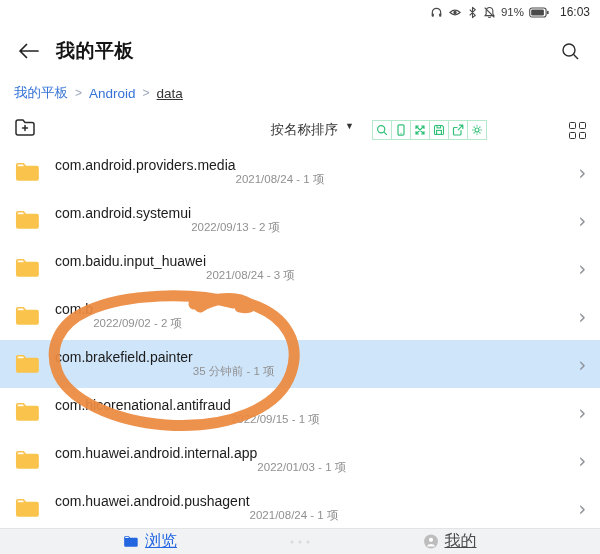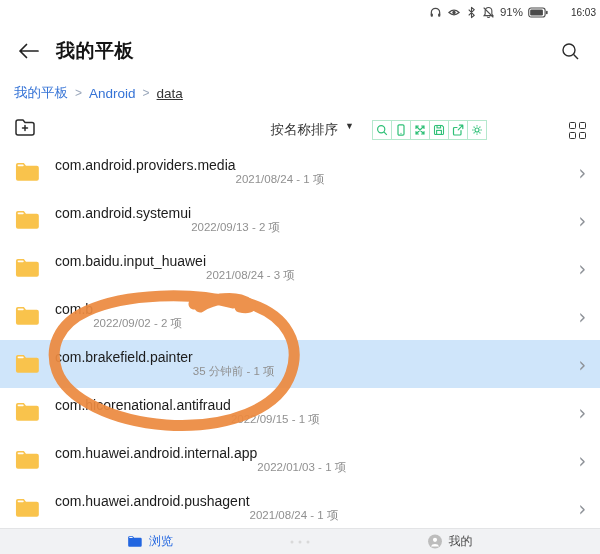--- a/index.html
+++ b/index.html
@@ -2,25 +2,25 @@
 <html><head>
 <meta charset="utf-8">
 <style>
   * { margin:0; padding:0; box-sizing:border-box; }
   html,body { width:600px; height:554px; overflow:hidden; background:#fff;
     font-family:"Liberation Sans","DejaVu Sans",sans-serif; }
   .screen { position:relative; width:600px; height:554px; background:#fff; }
 
   
   .status-bar { position:absolute; top:0; left:0; right:0; height:24px;
-    display:flex; align-items:center; justify-content:flex-end; padding-right:4px; gap:5px;
+    display:flex; align-items:center; justify-content:flex-end; padding-right:10px; gap:5px;
     color:#4a4a4a; font-size:12px; }
   .status-bar svg { display:block; }
   .st-text { color:#3c3c3c; font-size:11.5px; }
-  .st-time { color:#2e2e2e; font-size:10px; margin-left:18px; }
+  .st-time { color:#2e2e2e; font-size:12px; margin-left:6px; }
 
   
   .header { position:absolute; top:28px; left:0; right:0; height:46px;
     display:flex; align-items:center; padding:0 16px; }
   .back-btn { width:26px; height:26px; display:flex; align-items:center; justify-content:center; cursor:pointer; }
   .page-title { font-size:19px; color:#141414; font-weight:600; margin-left:14px; letter-spacing:0.5px; }
   .search-btn { margin-left:auto; width:28px; height:28px; display:flex; align-items:center; justify-content:center; }
 
   
   .breadcrumb { position:absolute; top:82px; left:0; right:0; height:22px;
@@ -54,21 +54,21 @@
   .chevron { margin-left:auto; color:#8f9399; font-size:19px; line-height:1;
     transform:scaleY(1.15); font-family:"DejaVu Sans",sans-serif; }
 
   
   .tab-bar { position:absolute; left:0; right:0; bottom:0; height:26px;
     background:#F1F2F4; border-top:1px solid #E3E4E6; }
   .tab { position:absolute; top:0; height:100%; display:flex; align-items:center; gap:6px;
     transform:translateX(-50%); cursor:pointer; }
   .tab-browse { left:25%; }
   .tab-mine { left:75%; }
-  .tab-label { font-size:12px; }
+  .tab-label { font-size:16px;text-decoration:underline; }
   .tab-browse .tab-label { color:#2266E0; }
   .tab-mine .tab-label { color:#4a4a4a; }
   .home-dots { position:absolute; left:50%; top:50%; transform:translate(-50%,-50%);
     display:flex; gap:5px; }
   .home-dots i { width:3px; height:3px; border-radius:50%; background:#d9d9d9; }
 
   
   .annotation { position:absolute; top:0; left:0; pointer-events:none; z-index:50; }
 </style>
 </head>

